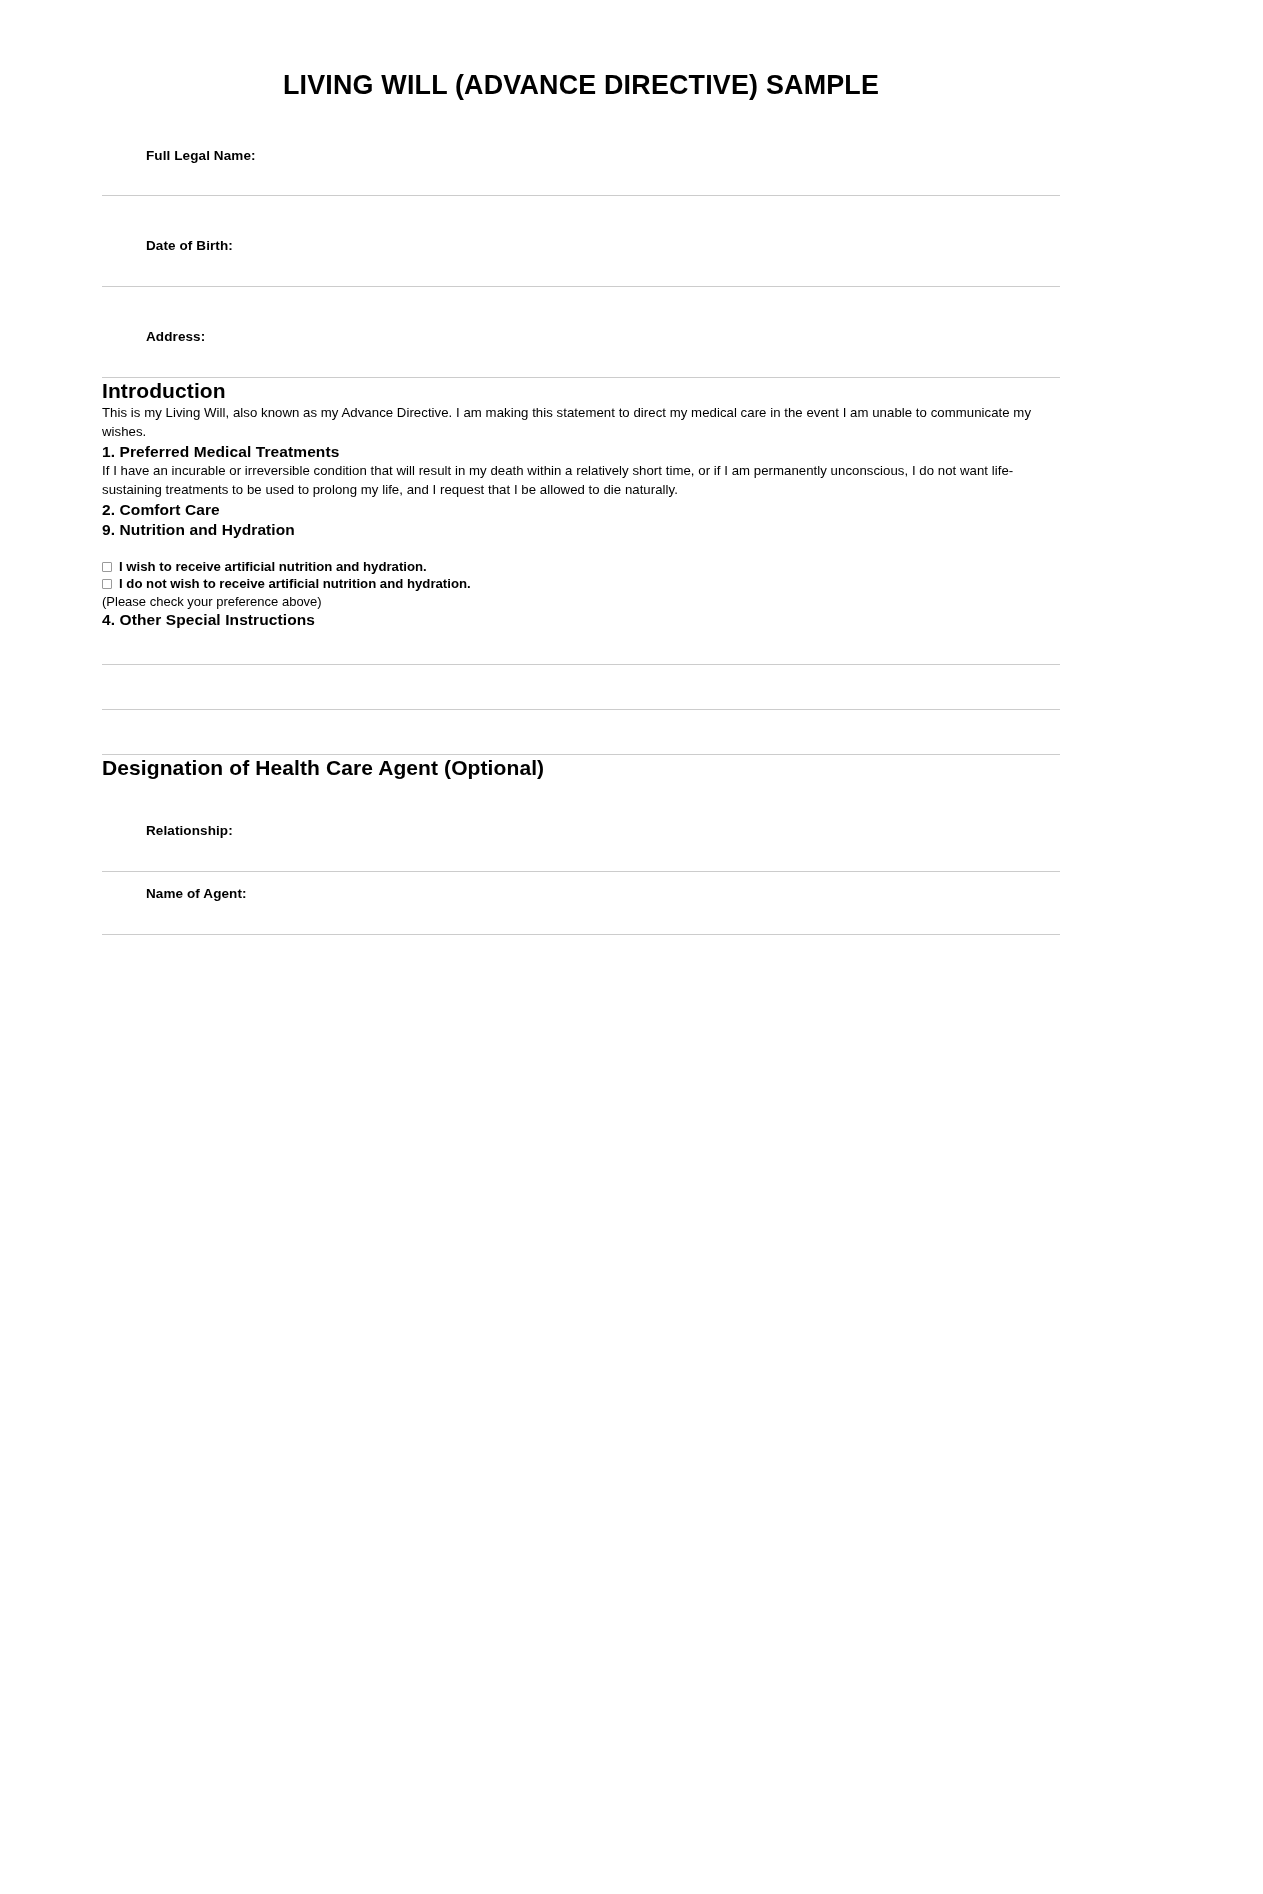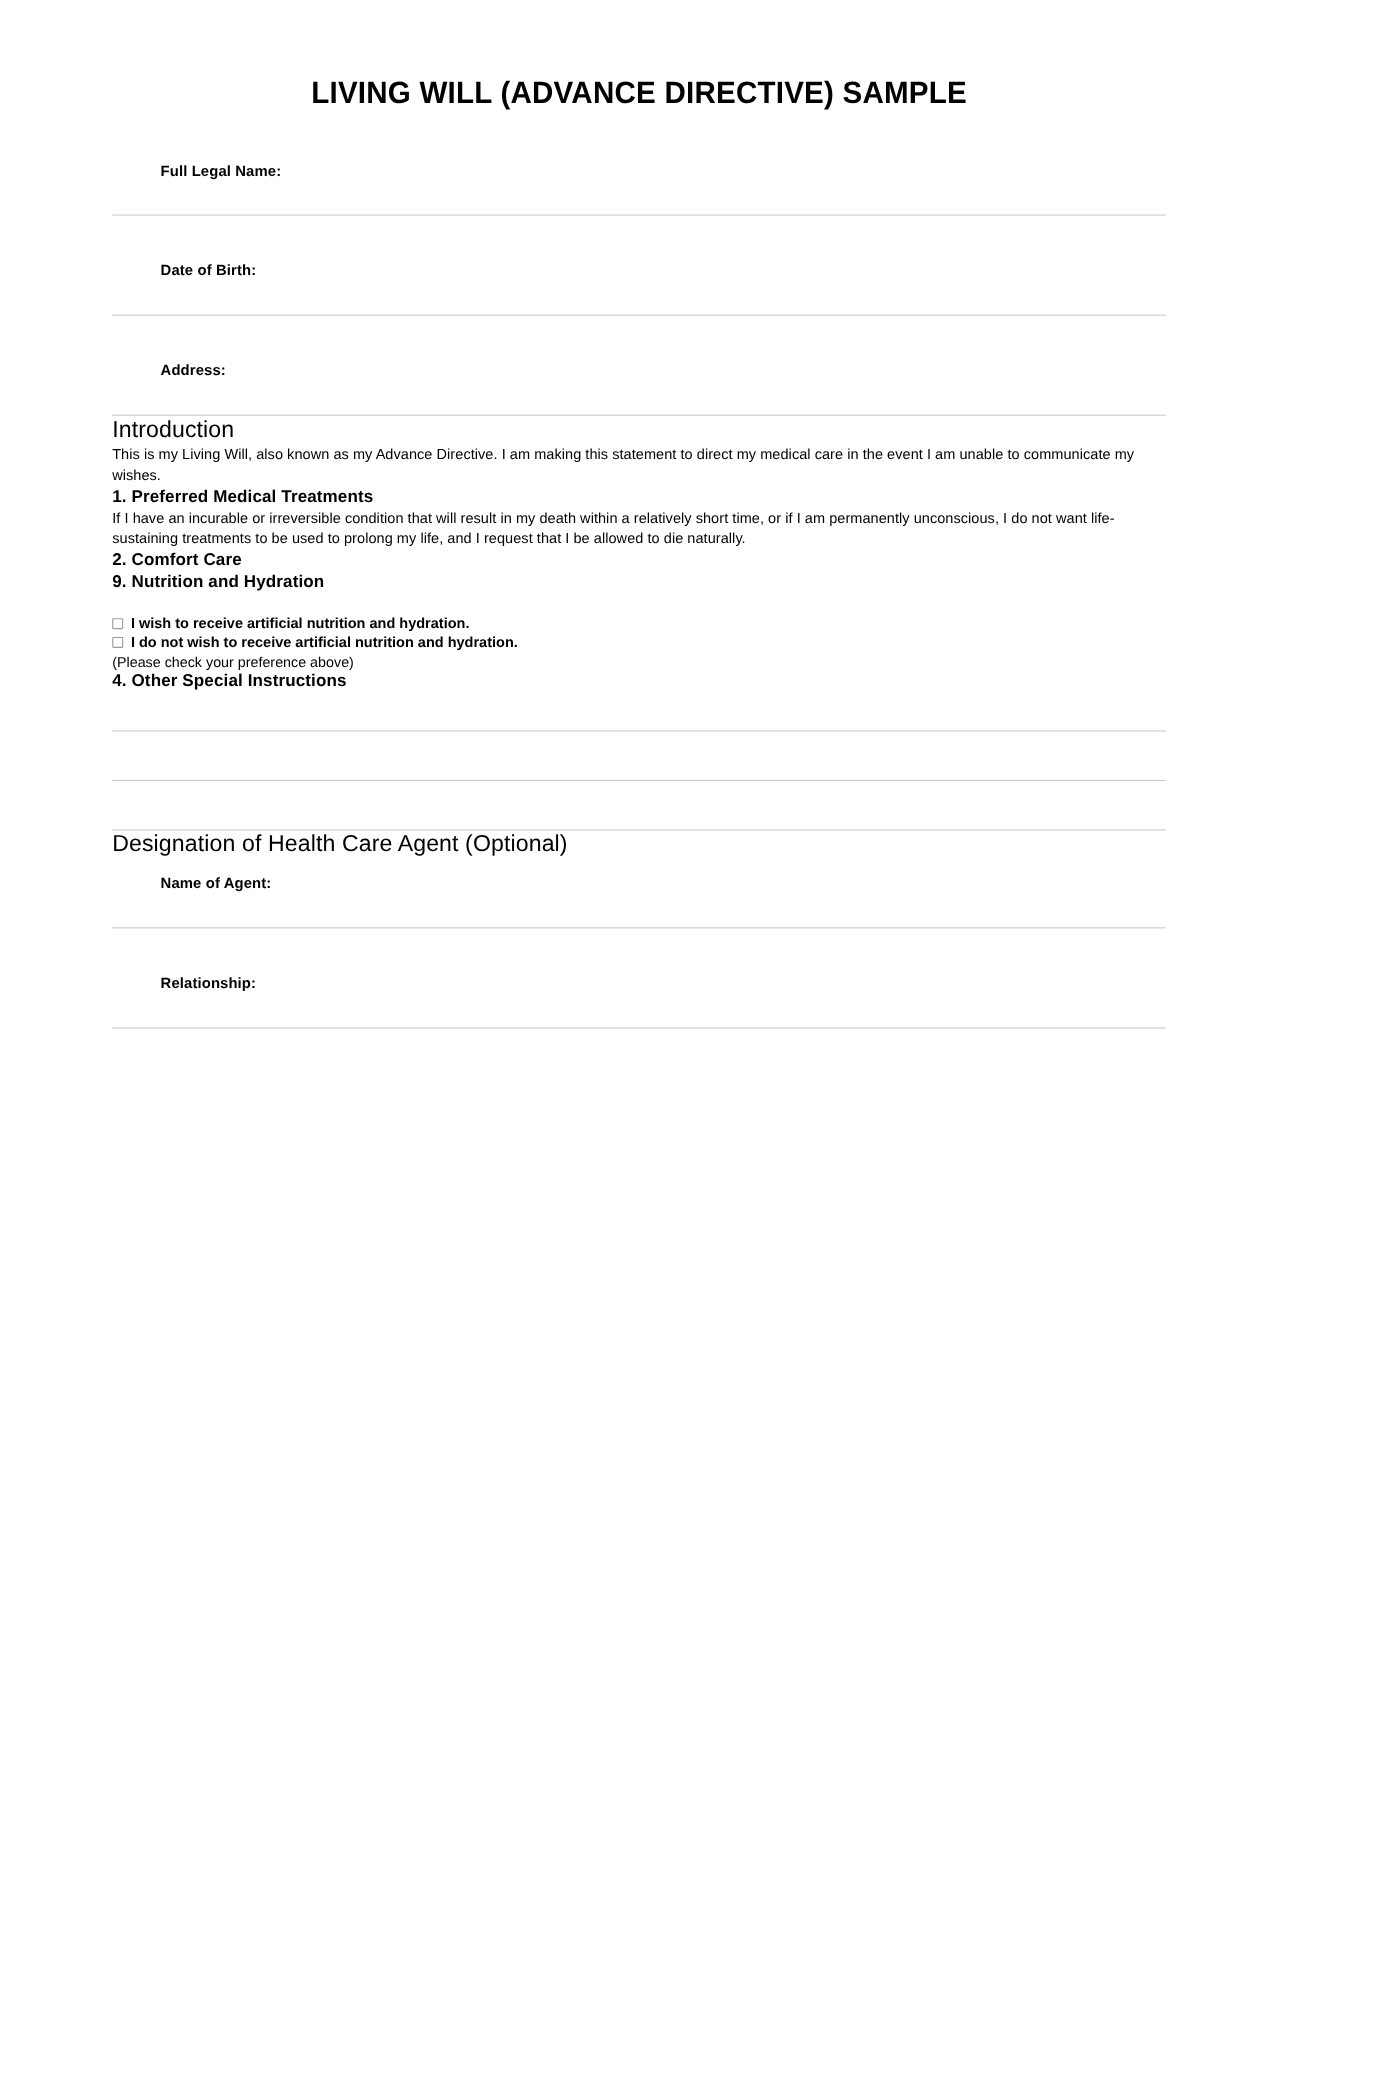--- a/index.html
+++ b/index.html
@@ -61,21 +61,21 @@
   .field-rule {
     border-bottom: 1px solid #cccccc;
     height: 0;
     margin-top: 31px;
     width: 100%;
   }
 
   
   h2.section-title {
     font-size: 21px;
-    font-weight: normal;
+    font-weight: bold;
     margin: 0;
     padding: 0;
     line-height: 1.25;
     letter-spacing: 0.1px;
   }
   h3.subsection-title {
     font-size: 15.5px;
     font-weight: bold;
     margin: 0;
     padding: 0;
@@ -200,25 +200,25 @@
 
     <h3 class="subsection-title sp-sub-4">4. Other Special Instructions</h3>
     <div class="blank-lines">
       <div class="blank-line gap1"></div>
       <div class="blank-line gap2"></div>
       <div class="blank-line gap3"></div>
     </div>
 
     <h2 class="section-title agent-heading">Designation of Health Care Agent (Optional)</h2>
 
+    <div class="field-block">
+      <div class="field-label">Relationship:</div>
+      <div class="field-rule"></div>
+    </div>
+
     <div class="field-block agent-field-first">
       <div class="field-label">Name of Agent:</div>
       <div class="field-rule"></div>
     </div>
 
-    <div class="field-block">
-      <div class="field-label">Relationship:</div>
-      <div class="field-rule"></div>
-    </div>
-
 
   </div>
 </div>
 
 </body></html>

